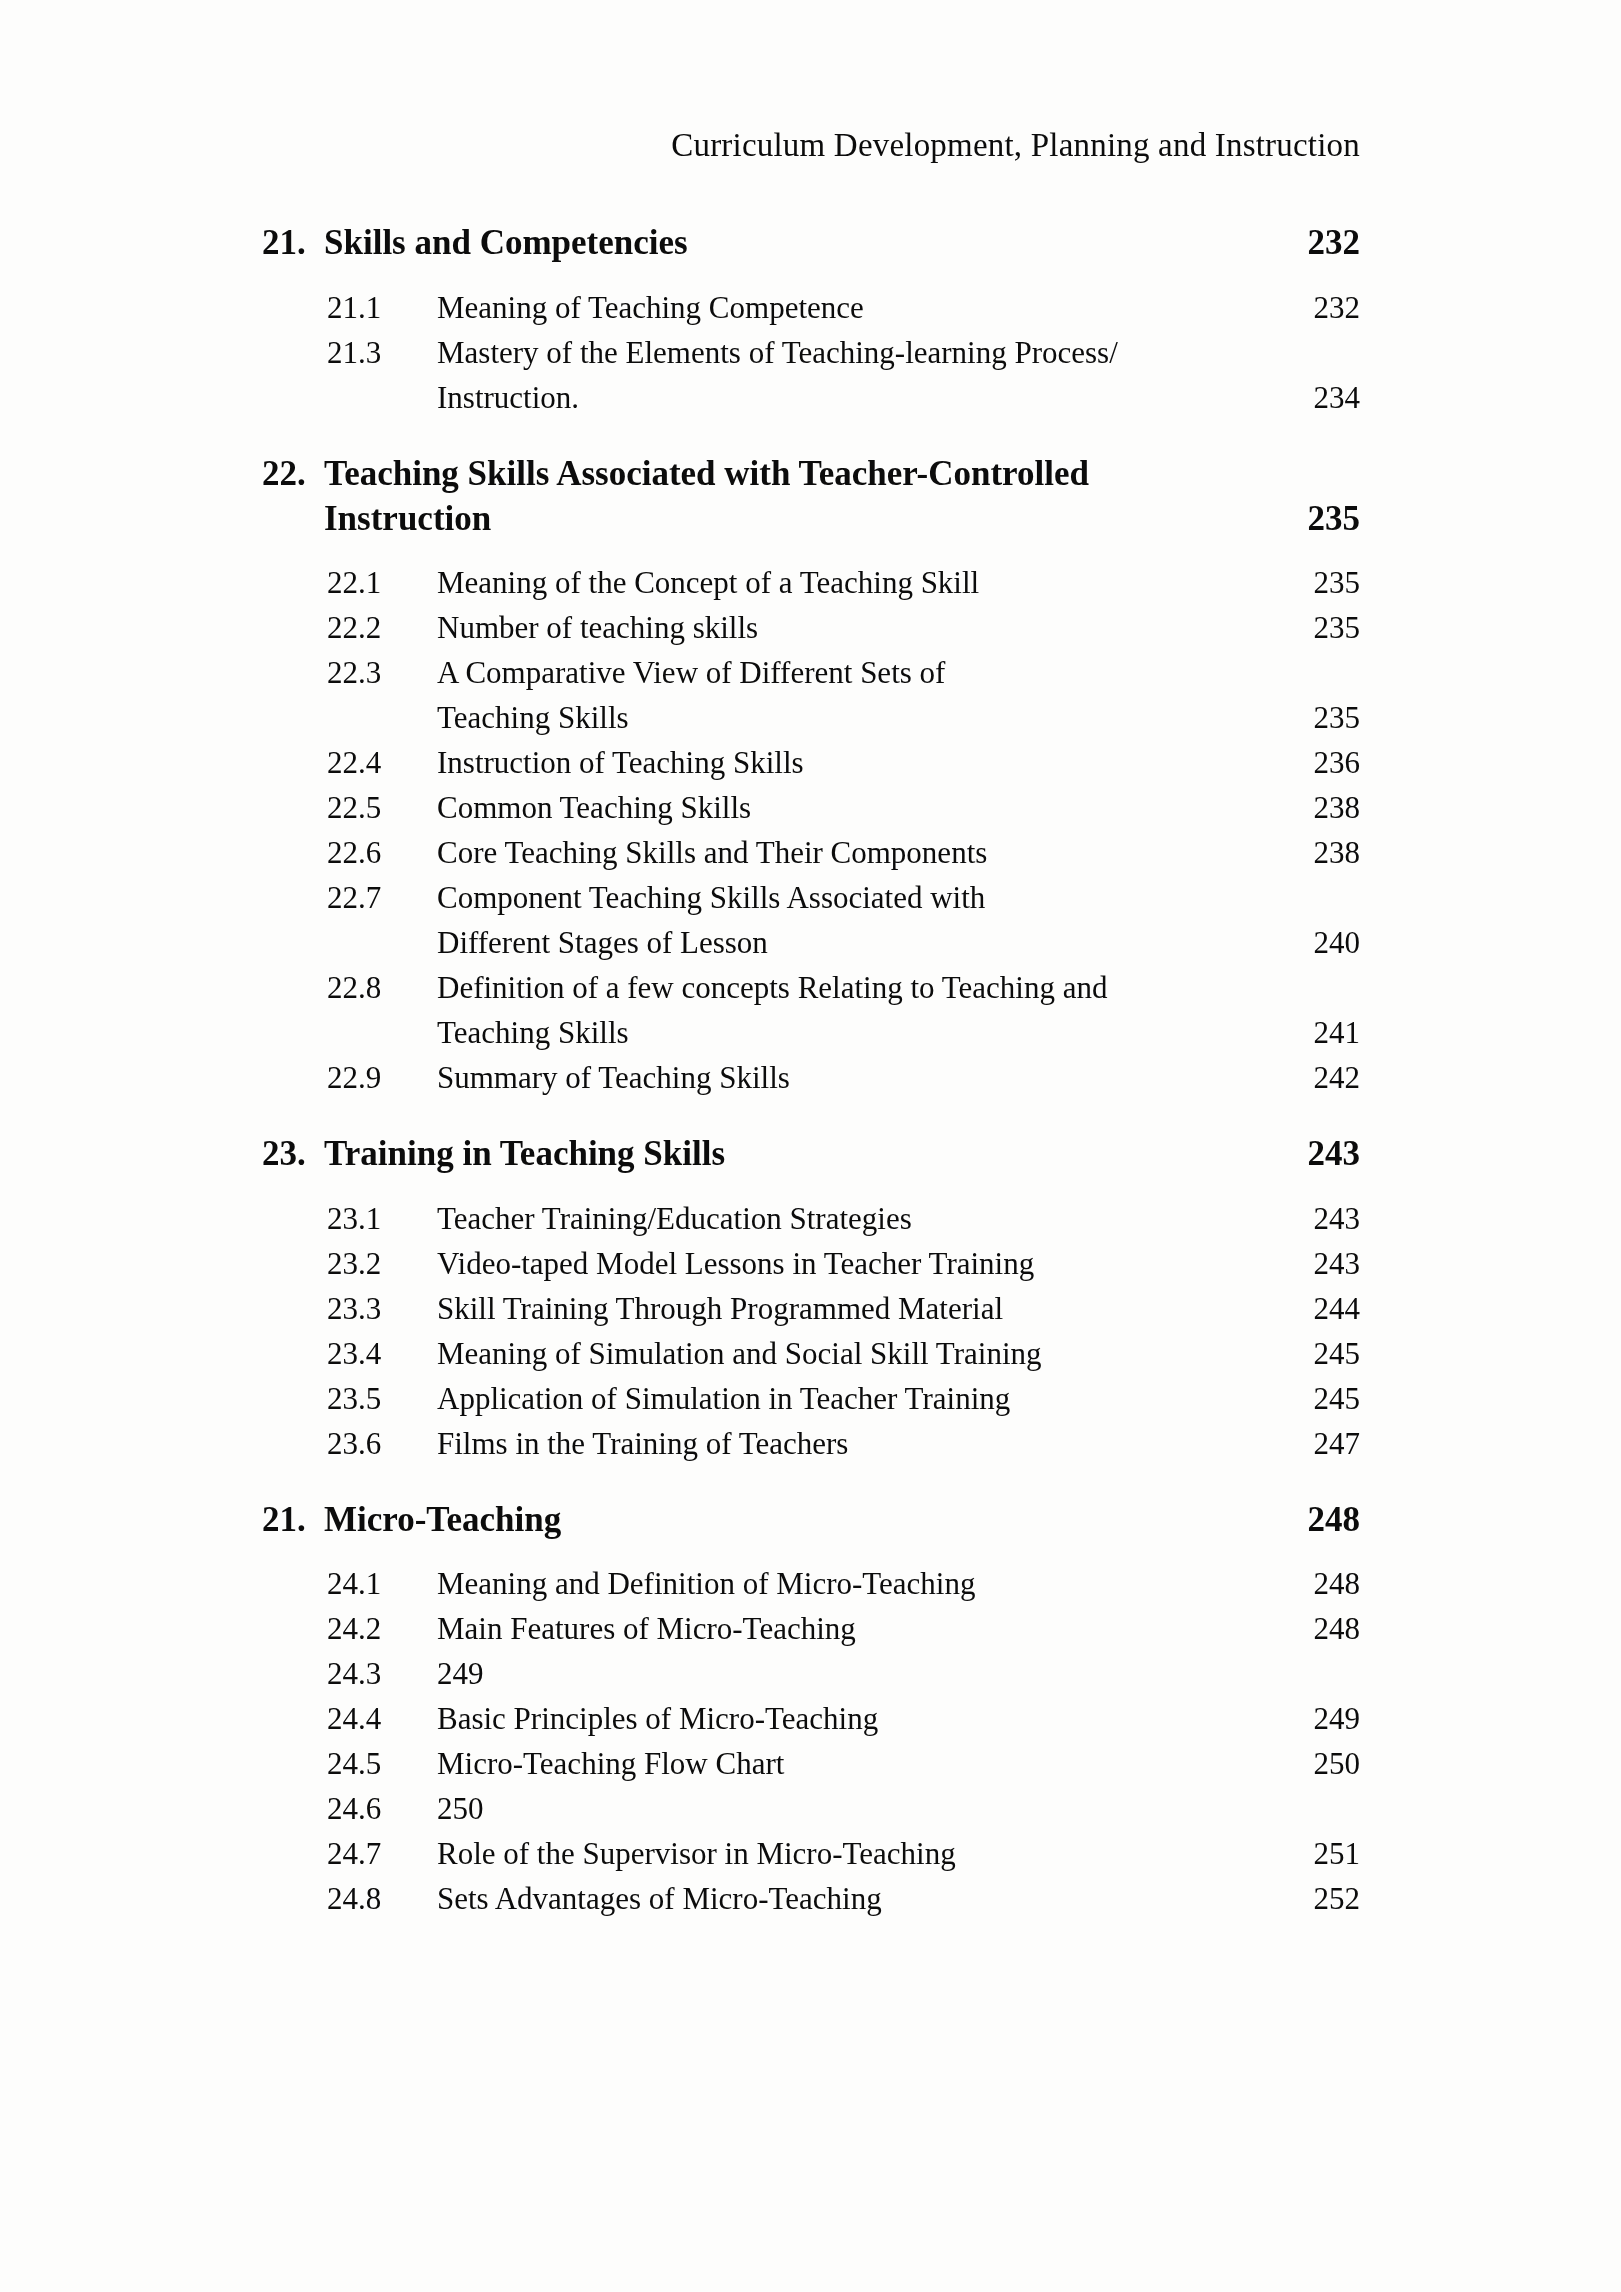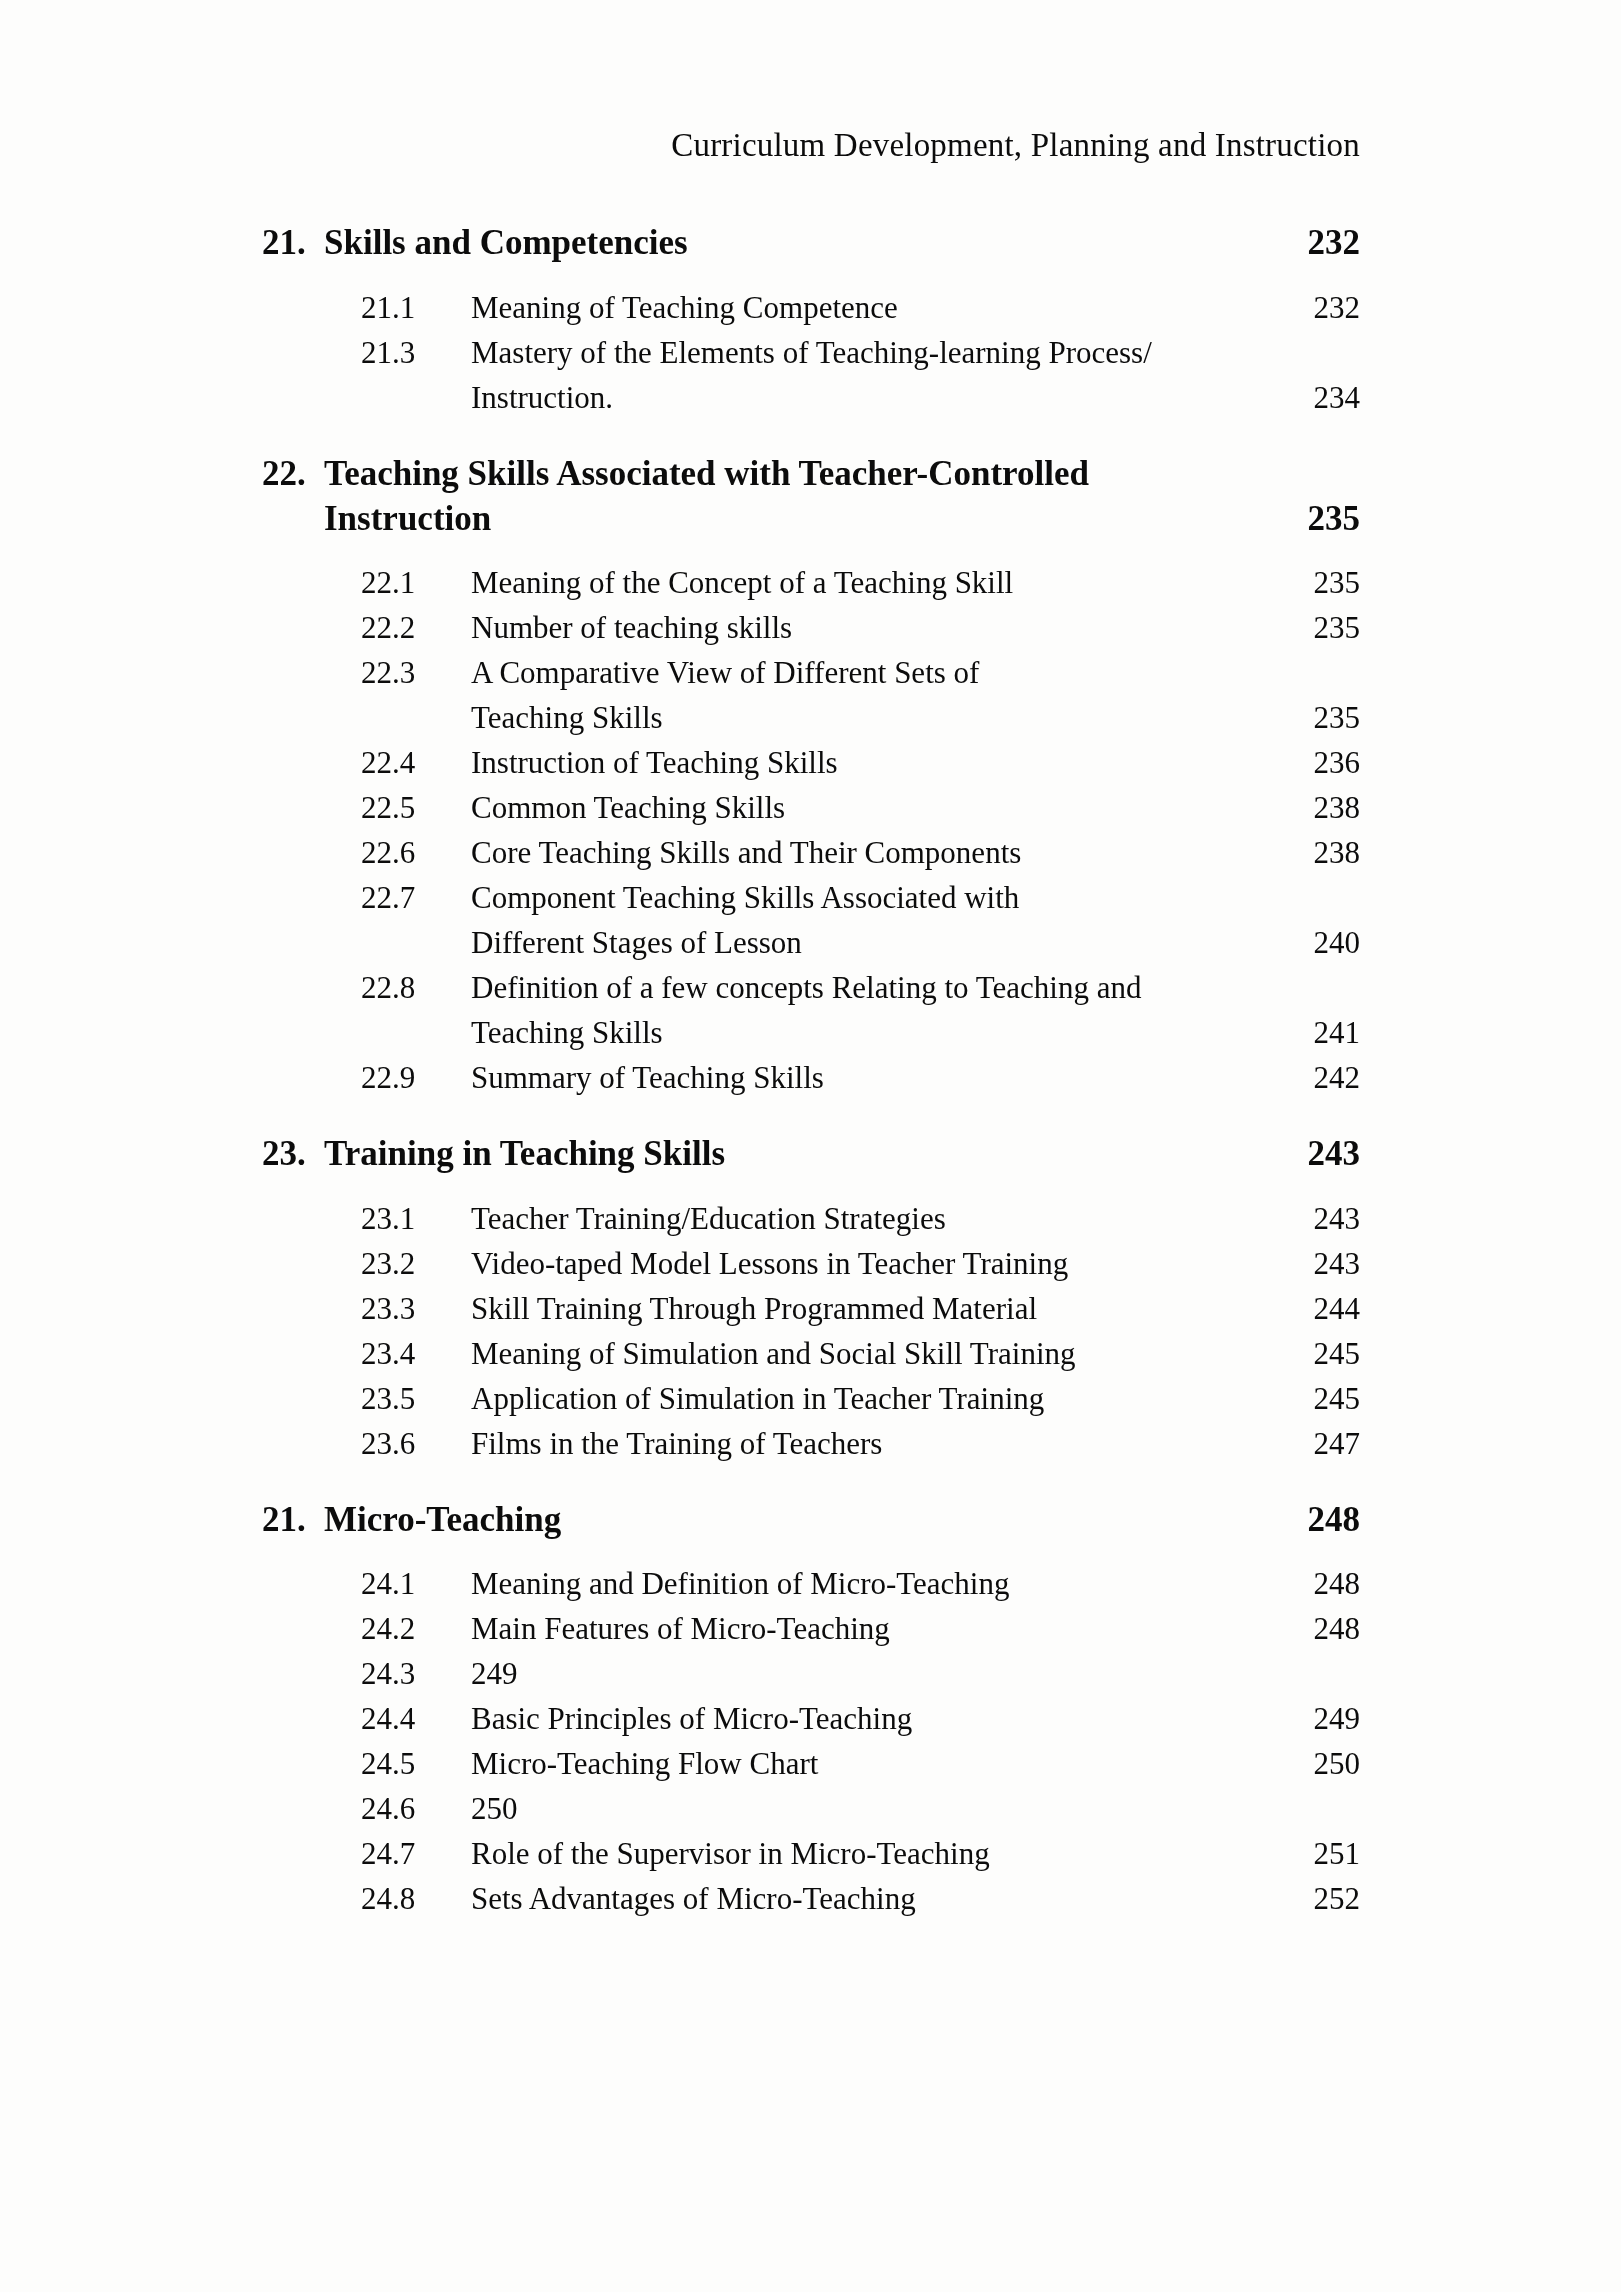--- a/index.html
+++ b/index.html
@@ -41,21 +41,21 @@
   .chap-num { flex: none; width: 62px; }
   .chap-title { flex: 1; white-space: pre-line; padding-right: 19.6px; }
   .chap-page { flex: none; align-self: flex-end; }
   .entries { margin-left: 65px; margin-top: 19.6px; }
   .entry {
     display: flex;
     align-items: flex-start;
     font-size: 31px;
     line-height: 45px;
   }
-  .e-num { flex: none; width: 110px; margin-left: 34px; }
+  .e-num { flex: none; width: 110px; }
   .e-title { flex: 1; white-space: pre-line; padding-right: 19.6px; }
   .e-page { flex: none; align-self: flex-end; }
 </style>
 </head>
 <body>
 
 <div class="page">
 
   <div class="running-head">Curriculum Development, Planning and Instruction</div>
 

